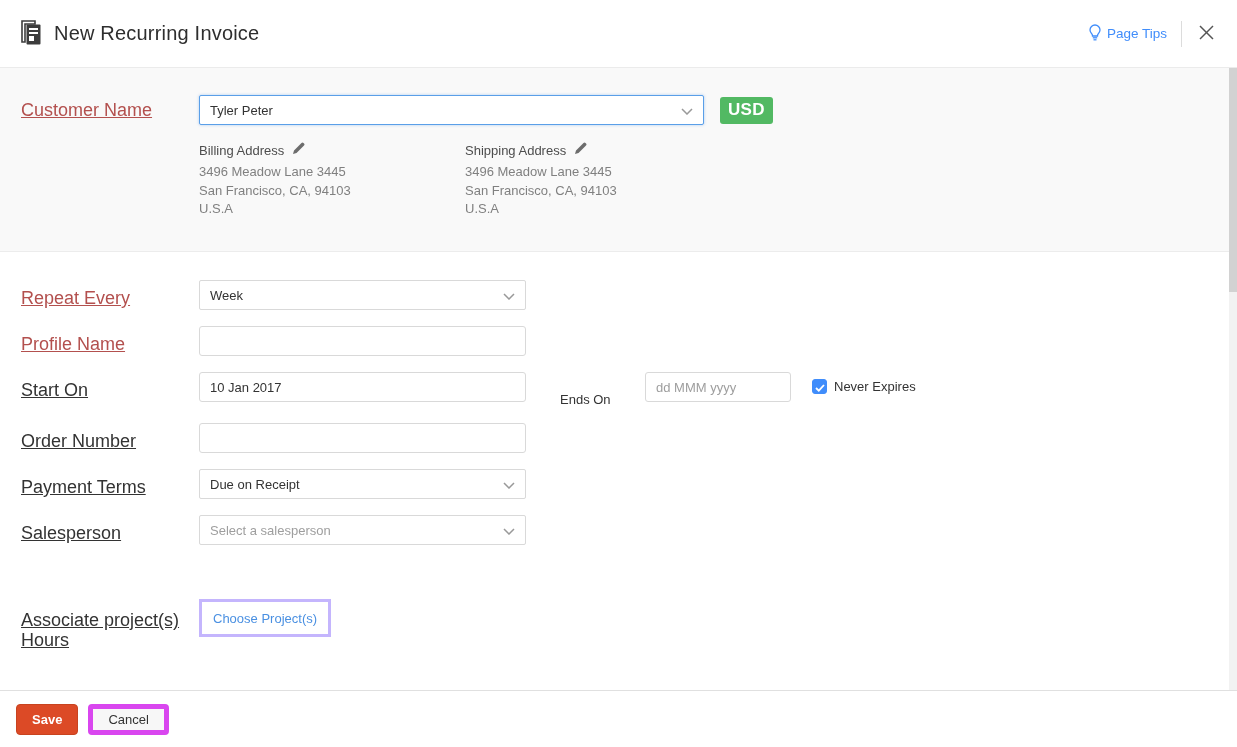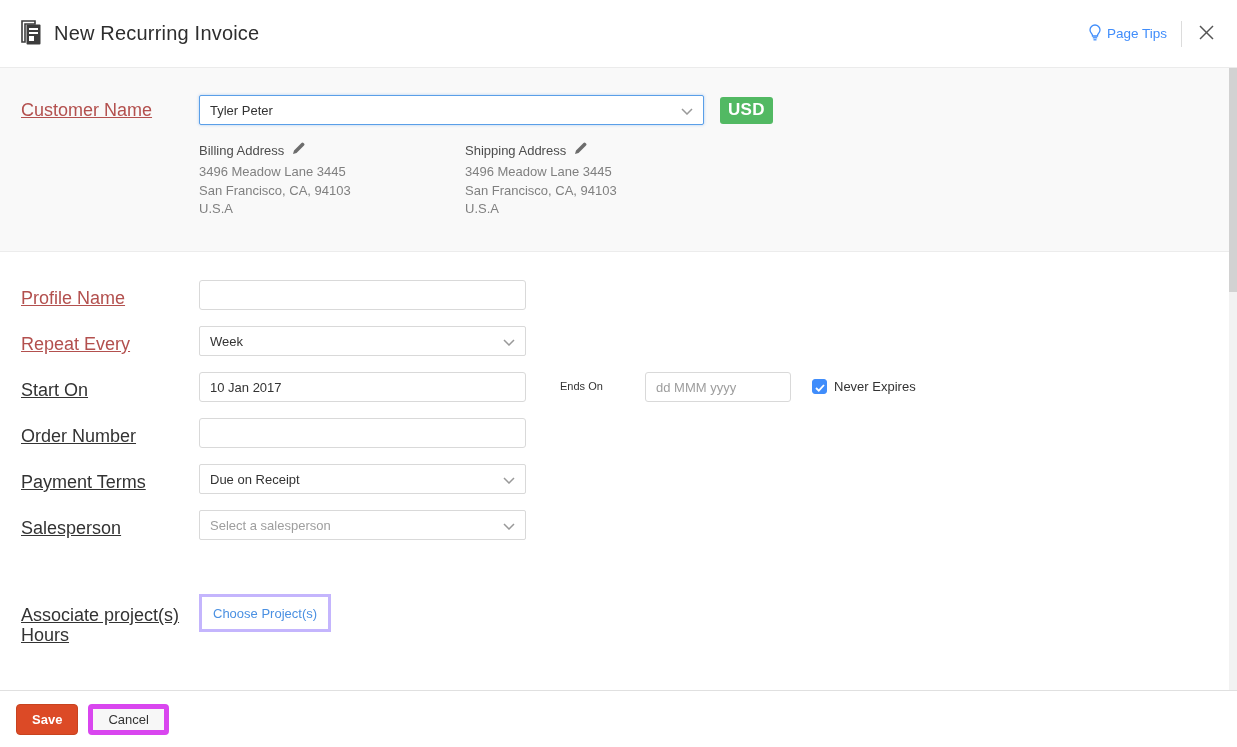--- a/index.html
+++ b/index.html
@@ -142,25 +142,26 @@
     border-radius: 3px;
     padding: 0 10px;
     font-size: 13px;
     font-family: "Liberation Sans", sans-serif;
     color: #333;
     background: #fff;
     outline: none;
   }
   .text-input::placeholder { color: #9e9e9e; }
   .ends-on-label {
-    font-size: 11px;
+    font-size: 13px;
     color: #333;
     margin-left: 34px;
     padding-top: 8px;
     width: 85px;
+    margin-top: 12px;
   }
   .ends-on-input { width: 146px; }
   .never-expires {
     display: flex;
     align-items: center;
     margin-left: 21px;
     padding-top: 7px;
     gap: 7px;
   }
   .checkbox {
@@ -323,34 +324,34 @@
         <div class="addr-line">3496 Meadow Lane 3445</div>
         <div class="addr-line">San Francisco, CA, 94103</div>
         <div class="addr-line">U.S.A</div>
       </div>
     </div>
   </section>
 
   <section class="form-section">
 
     <div class="row form-row">
-      <div class="label-col required">Profile Name</div>
-      <input class="text-input" type="text" value="" style="">
-    </div>
-
-    <div class="row form-row">
       <div class="label-col required">Repeat Every</div>
       <div class="select field-select">
         <span>Week</span>
         <span class="chev">
           <svg width="12" height="7" viewBox="0 0 12 7">
               <polyline points="1,1 6,6 11,1" fill="none" stroke="#999" stroke-width="1.5"></polyline>
             </svg>
         </span>
       </div>
+    </div>
+
+    <div class="row form-row">
+      <div class="label-col required">Profile Name</div>
+      <input class="text-input" type="text" value="" style="">
     </div>
 
     <div class="row form-row">
       <div class="label-col">Start On</div>
       <input class="text-input" type="text" value="10 Jan 2017" style="">
       <div class="ends-on-label">Ends On</div>
       <input class="text-input ends-on-input" type="text" placeholder="dd MMM yyyy" style="">
       <div class="never-expires">
         <span class="checkbox">
           <span>

